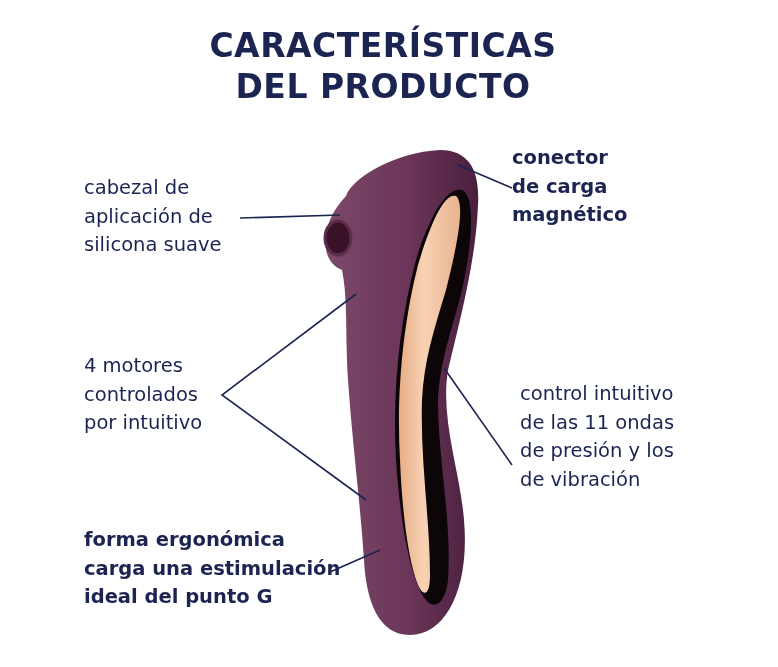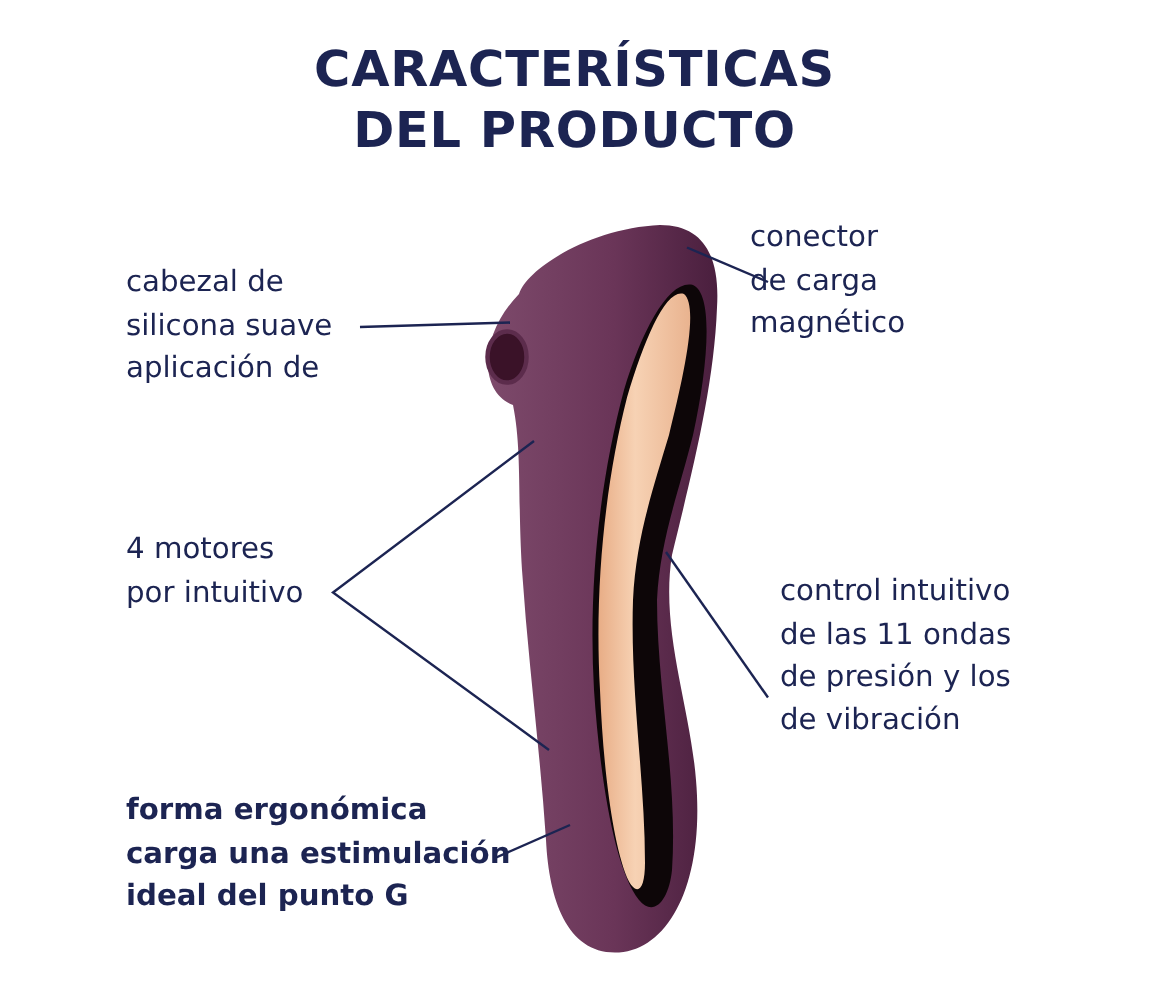--- a/index.html
+++ b/index.html
@@ -65,32 +65,33 @@
     <line x1="240" y1="218" x2="340" y2="215"></line>
     <line x1="458" y1="165" x2="512" y2="188"></line>
     <polyline points="356,294 222,395 366,500"></polyline>
     <line x1="444" y1="368" x2="512" y2="465"></line>
     <line x1="330" y1="572" x2="380" y2="550"></line>
   </g>
 </svg>
 
 <div class="label" style="left:84px; top:174px;">
   <div>cabezal de</div>
+  <div>aplicación de</div>
   <div>silicona suave</div>
-  <div>aplicación de</div>
 </div>
 
-<div class="label" style="left:500px; top:144px;">
+<div class="label" style="left:512px; top:144px;font-weight:bold;">
   <div>conector</div>
   <div>de carga</div>
   <div>magnético</div>
 </div>
 
 <div class="label" style="left:84px; top:352px;">
   <div>4 motores</div>
+  <div>controlados</div>
   <div>por intuitivo</div>
 </div>
 
 <div class="label" style="left:520px; top:380px;">
   <div>control intuitivo</div>
   <div>de las 11 ondas</div>
   <div>de presión y los</div>
   <div>de vibración</div>
 </div>
 

